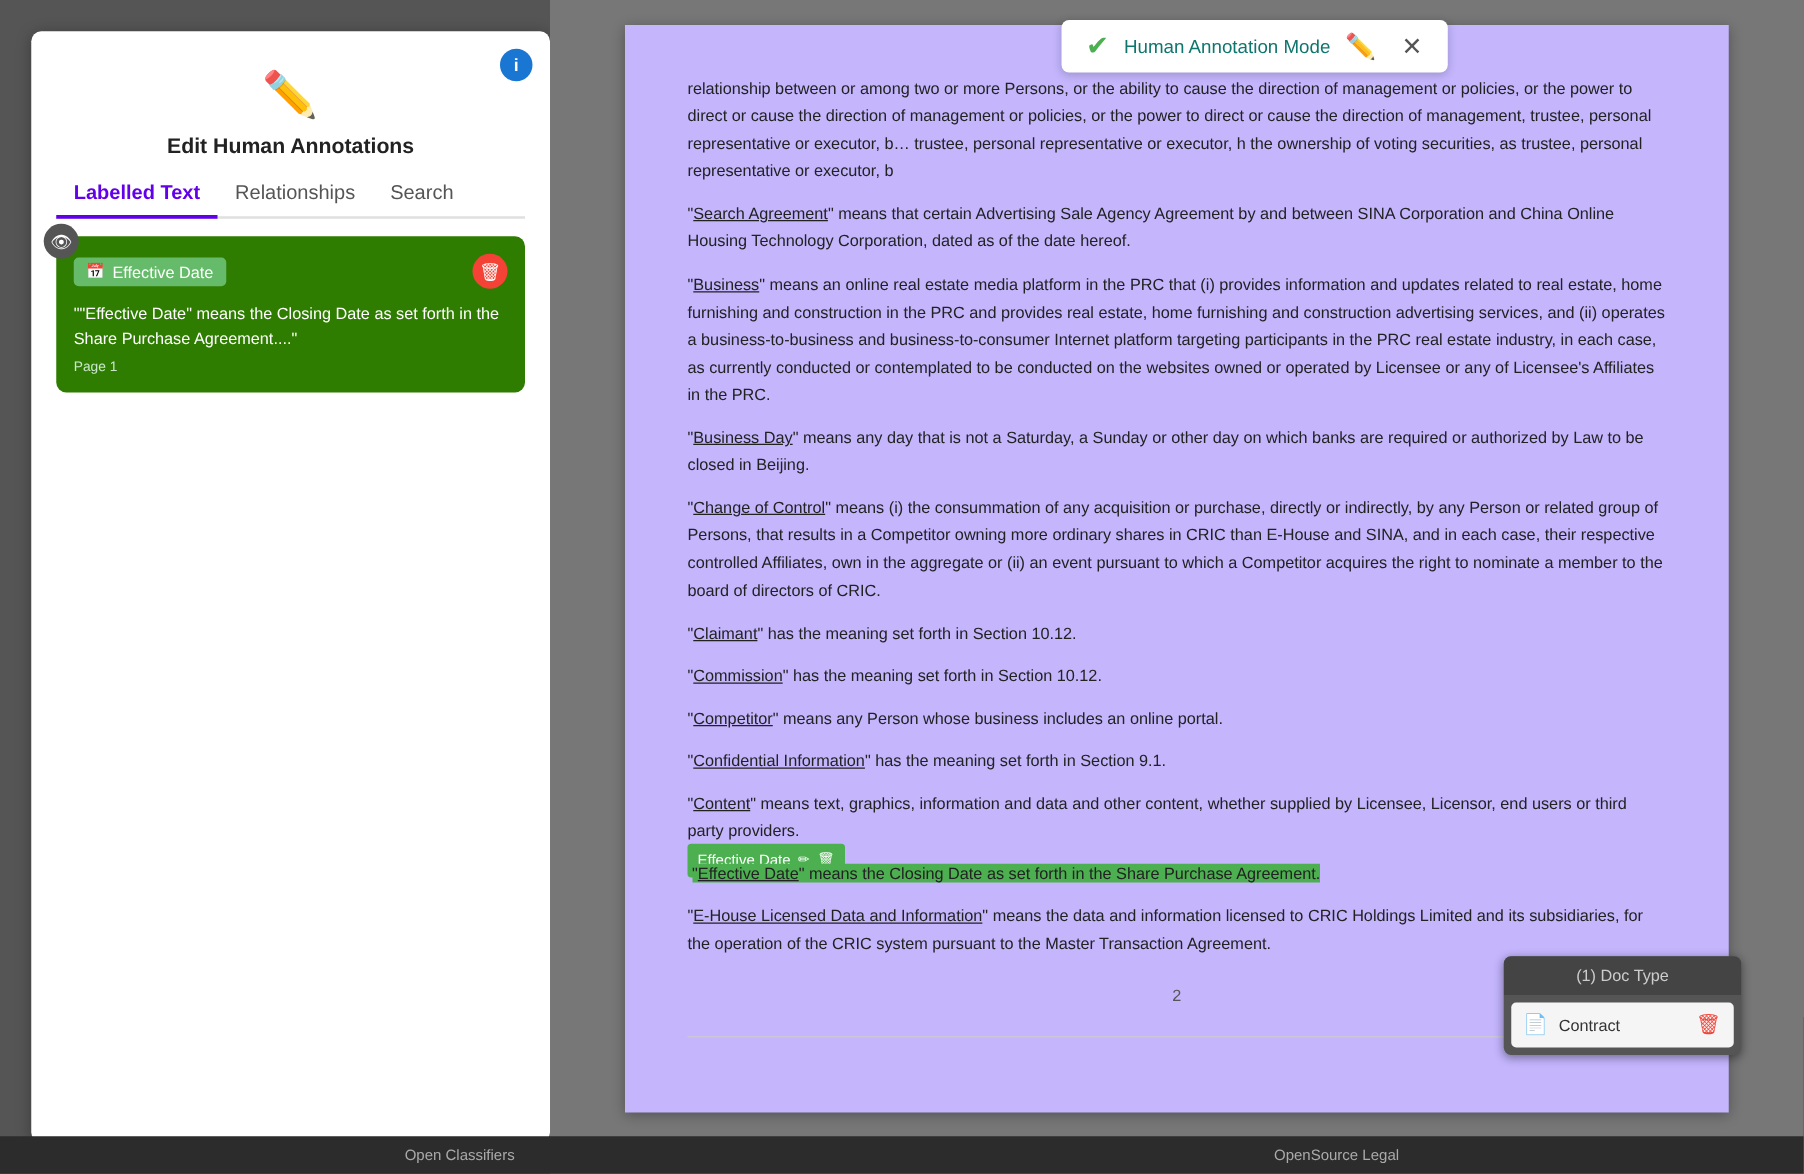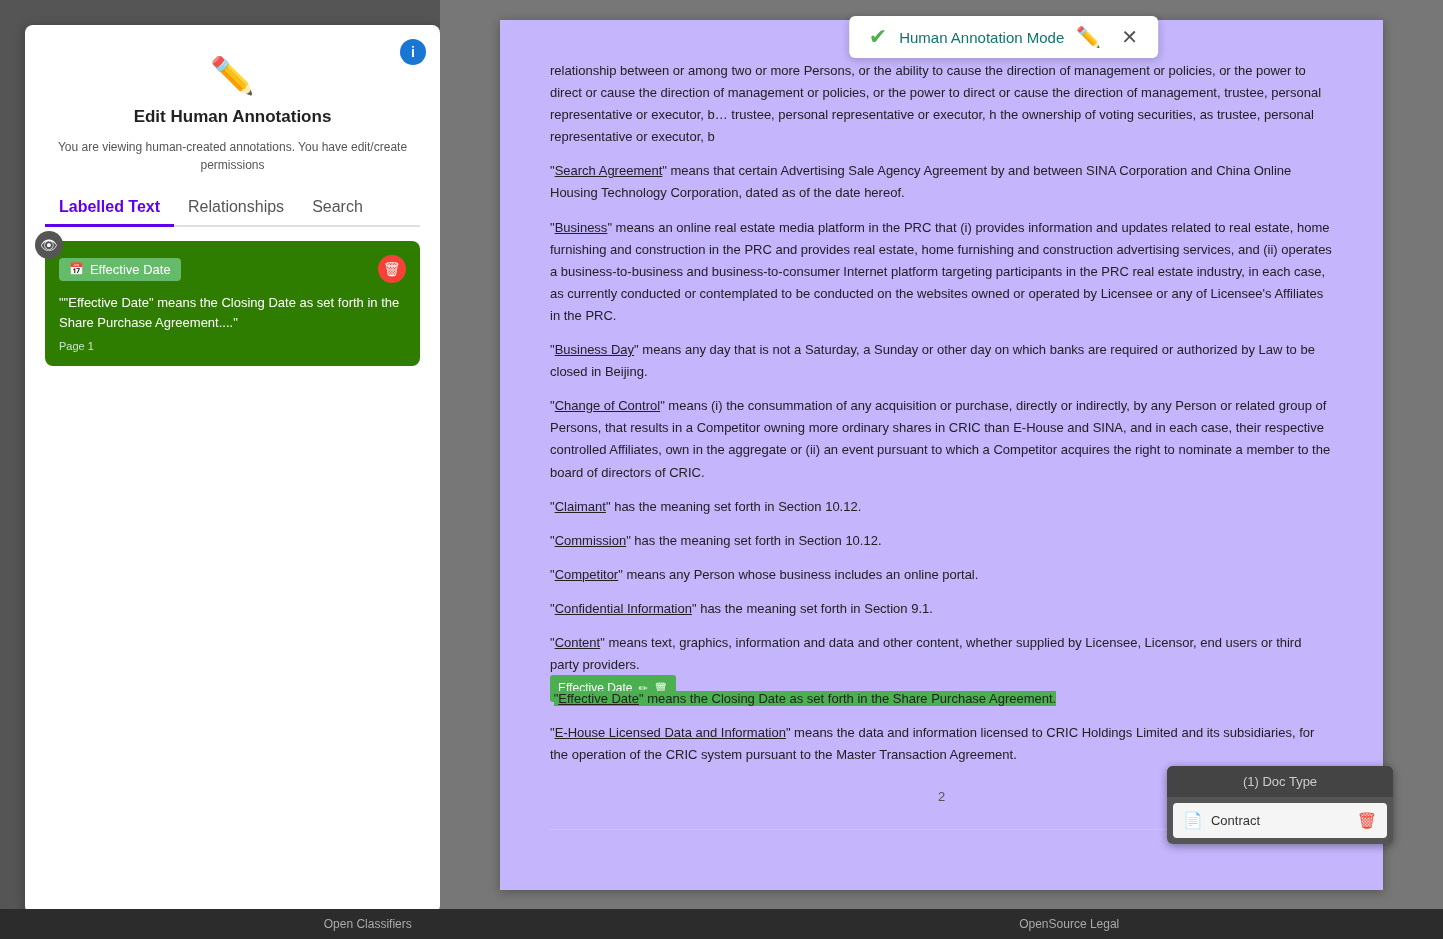--- a/index.html
+++ b/index.html
@@ -282,21 +282,21 @@
       margin-left: 8px;
     }
 
     
     .doctype-panel {
       position: absolute;
       bottom: 95px;
       right: 50px;
       background: #555;
       border-radius: 6px;
-      width: 226px;
+      width: 190px;
       overflow: hidden;
       box-shadow: 0 2px 8px rgba(0,0,0,0.4);
     }
 
     .doctype-header {
       background: #444;
       color: #ccc;
       font-size: 13px;
       padding: 8px 12px;
       text-align: center;
@@ -365,21 +365,20 @@
 <div class="bg-doc"></div>
 
 <div class="main-wrapper">
 
   <div class="left-panel">
     <div class="info-badge">i</div>
 
     <div class="edit-icon">✏️</div>
 
     <div class="panel-title">Edit Human Annotations</div>
-    <div class="panel-subtitle">You are viewing human-created annotations. You have edit/create permissions</div>
 
     <div class="tabs">
       <div class="tab active">Labelled Text</div>
       <div class="tab">Relationships</div>
       <div class="tab">Search</div>
     </div>
 
     <div class="annotation-card">
       <div class="eye-badge">👁</div>
       <div class="annotation-label-row">

